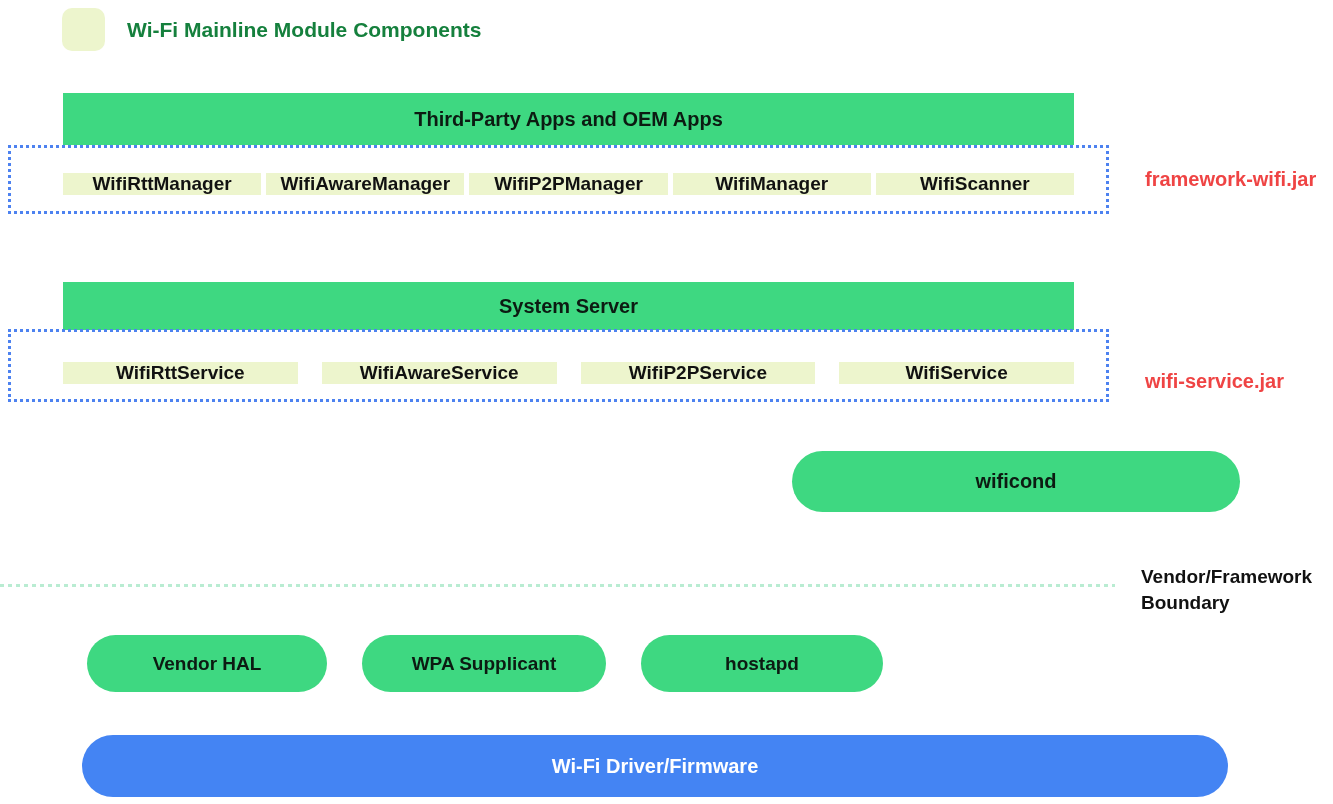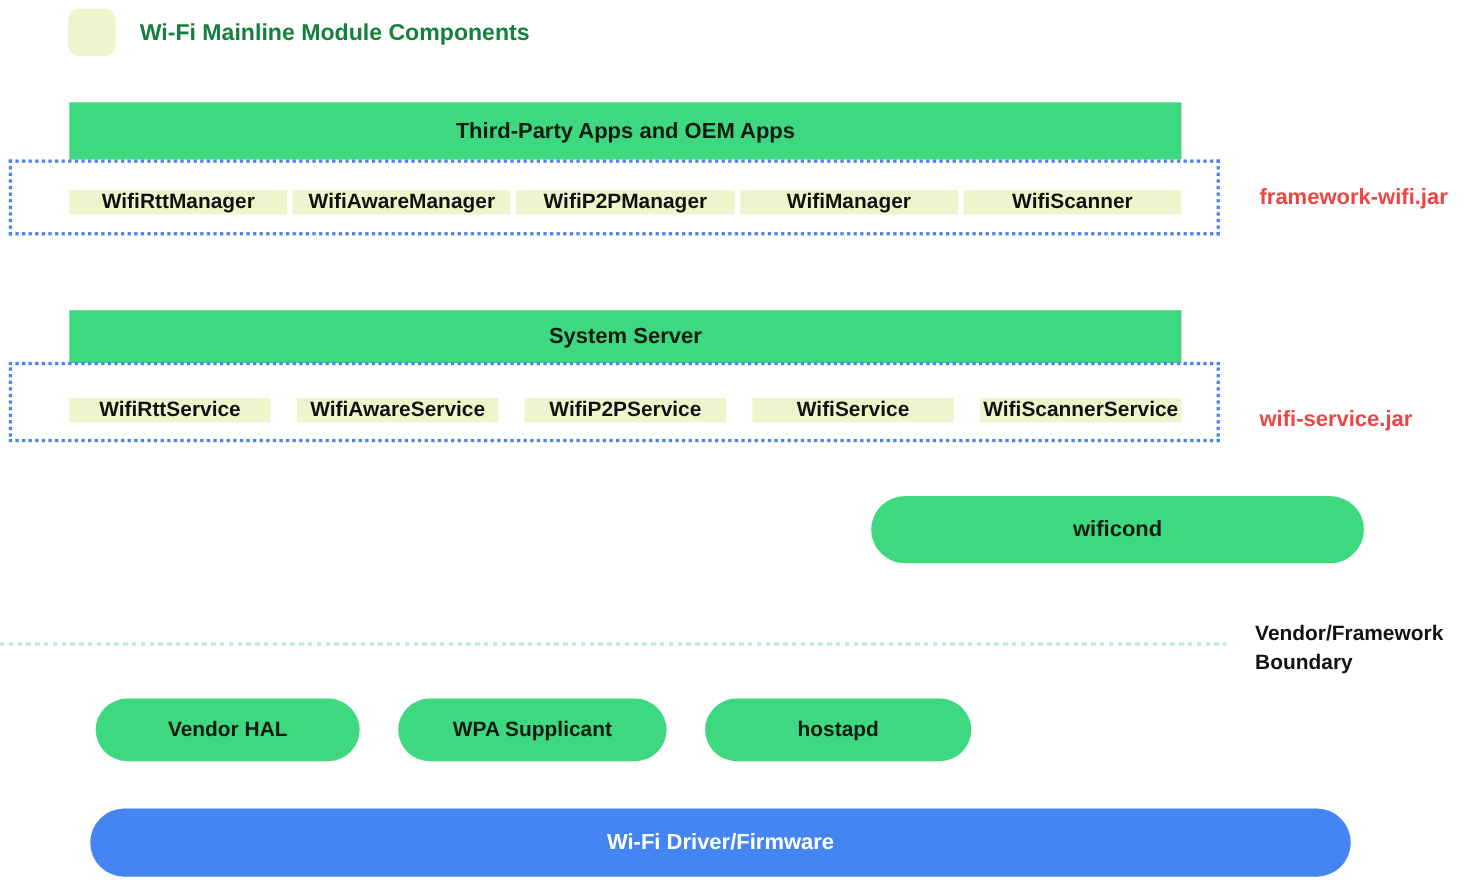--- a/index.html
+++ b/index.html
@@ -121,21 +121,20 @@
   </div>
   <div class="abs dotted-rect sec1-dotted"></div>
   <div class="abs jar-label sec1-jar">framework-wifi.jar</div>
 
   <div class="abs green-bar sec2-header">System Server</div>
   <div class="abs box-row sec2-row">
     <div class="pale-box">WifiRttService</div>
     <div class="pale-box">WifiAwareService</div>
     <div class="pale-box">WifiP2PService</div>
     <div class="pale-box">WifiService</div>
-    <div class="pale-box">WifiScannerService</div>
   </div>
   <div class="abs dotted-rect sec2-dotted"></div>
   <div class="abs jar-label sec2-jar">wifi-service.jar</div>
 
   <div class="abs pill wificond-pill">wificond</div>
 
   <div class="abs boundary-line"></div>
   <div class="abs boundary-label">Vendor/Framework Boundary</div>
 
   <div class="abs pill pill-vendor-hal">Vendor HAL</div>

